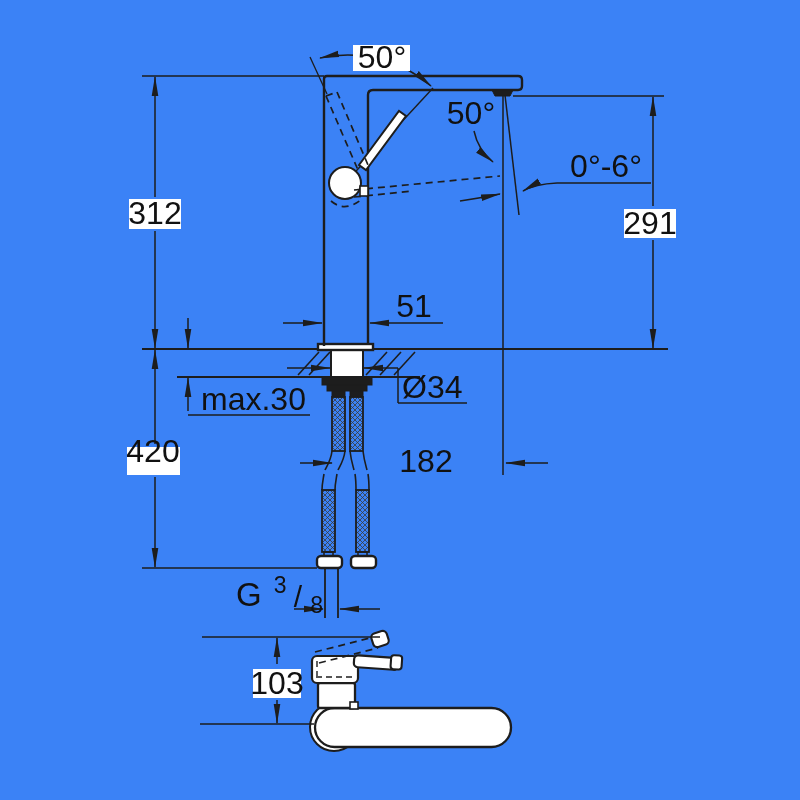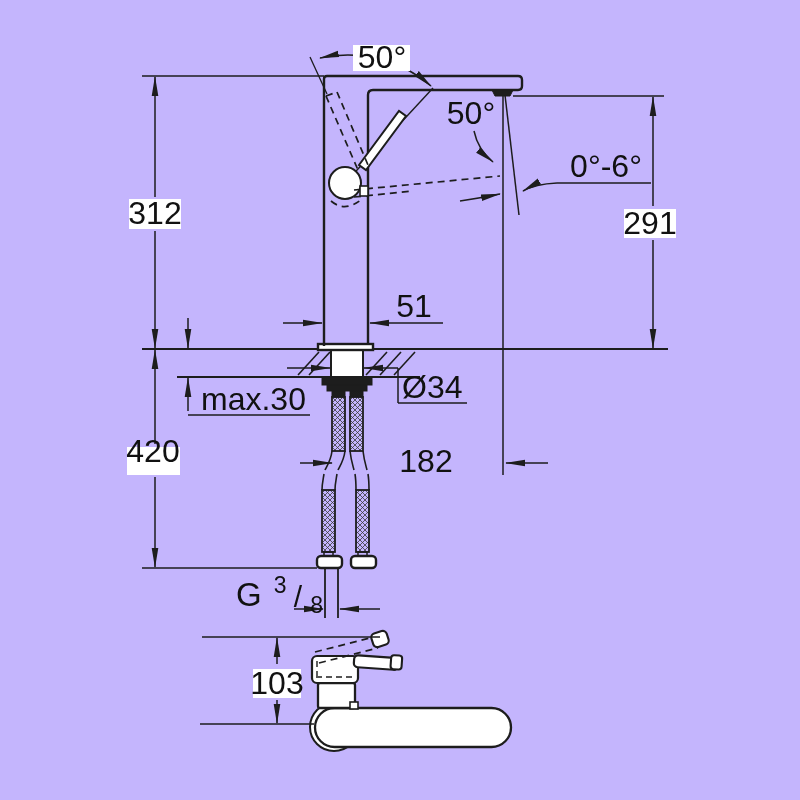--- a/index.html
+++ b/index.html
@@ -1,16 +1,16 @@
 <!DOCTYPE html>
 <html><head>
 <meta charset="utf-8">
 <style>
   html,body{margin:0;padding:0;background:#ffffff;}
-  #stage{position:relative;width:800px;height:800px;background:#c4b5fd;overflow:hidden;
+  #stage{position:relative;width:800px;height:800px;background:#3b82f6;overflow:hidden;
          font-family:"Liberation Sans", sans-serif;}
   svg text{font-family:"Liberation Sans", sans-serif;fill:#111;}
   .dimtxt{font-size:32px;}
   .dimtxt-mid{text-anchor:middle;}
 </style>
 </head>
 <body>
 
 <div id="stage">
 <svg width="800" height="800" viewBox="0 0 800 800">

